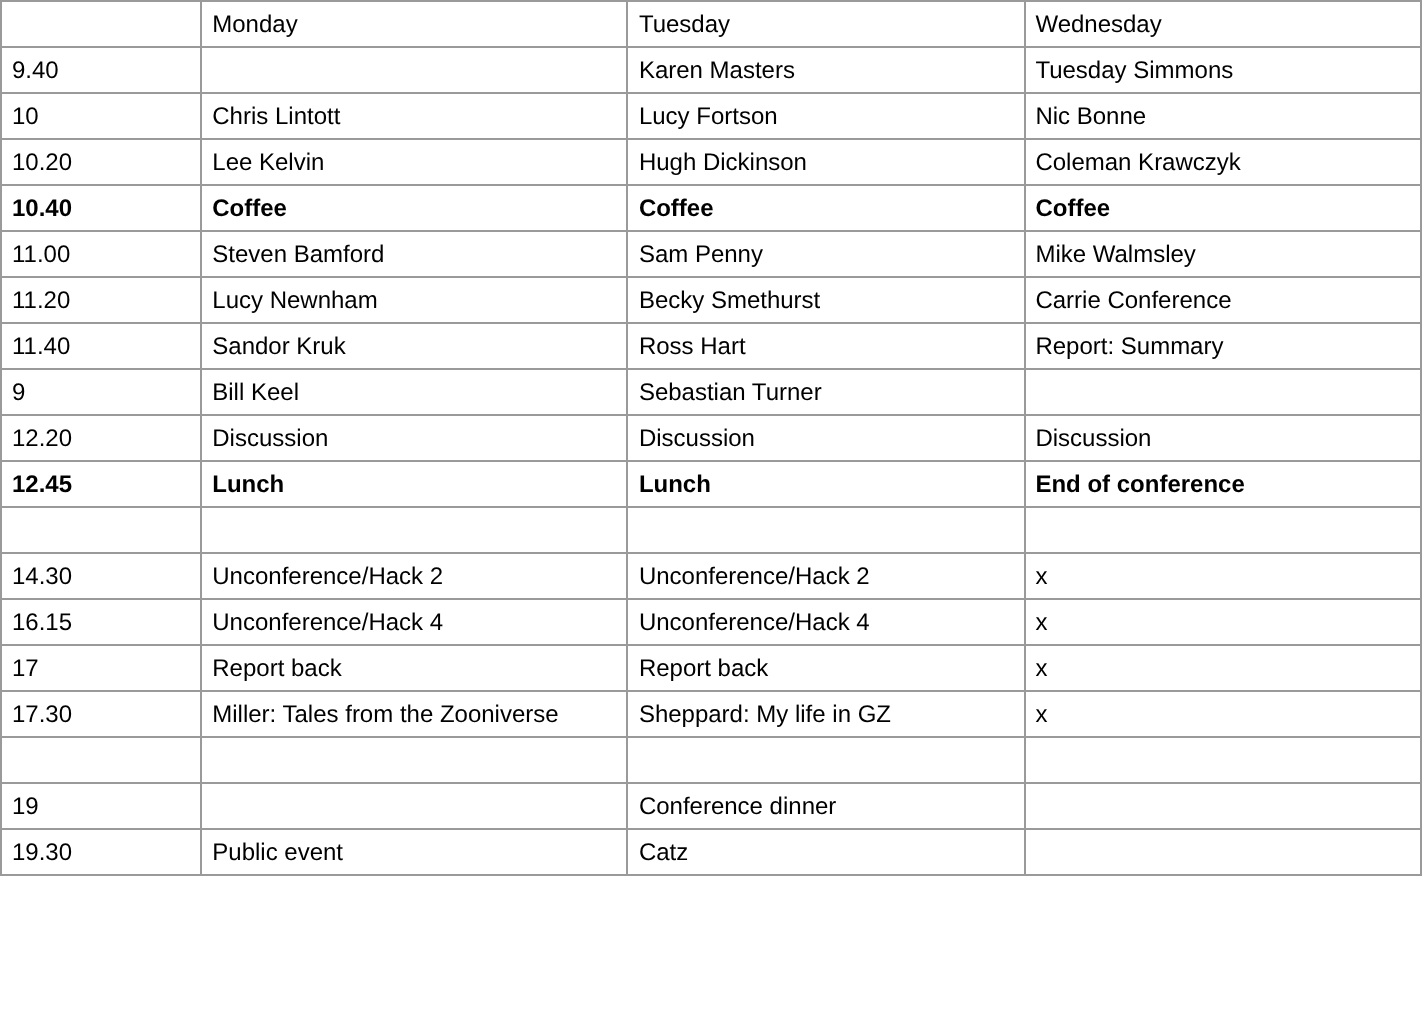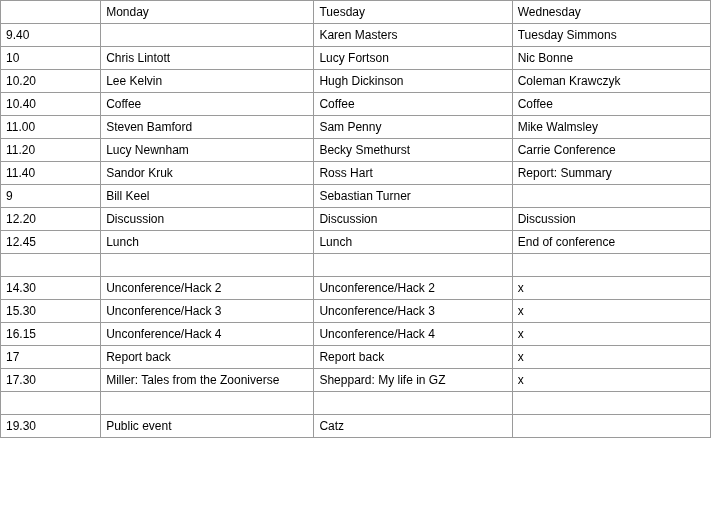--- a/index.html
+++ b/index.html
@@ -27,21 +27,21 @@
     vertical-align: middle;
     white-space: nowrap;
     overflow: hidden;
     font-size: 12px;
     line-height: 14px;
   }
   col.c-time  { width: 100px; }
   col.c-mon   { width: 213px; }
   col.c-tue   { width: 198px; }
   col.c-wed   { width: 198px; }
-  td.bold { font-weight: normal; margin-left: 32px; }
+  td.bold { font-weight: bold; margin-left: 32px; }
   tr.blank td { height: 15px; }
 </style>
 </head>
 <body>
 
 <table class="schedule">
   <colgroup>
     <col class="c-time">
     <col class="c-mon">
     <col class="c-tue">
@@ -120,26 +120,20 @@
         <td></td>
         <td></td>
       </tr>
       <tr>
         <td>14.30</td>
         <td>Unconference/Hack 2</td>
         <td>Unconference/Hack 2</td>
         <td>x</td>
       </tr>
       <tr>
-        <td>15.30</td>
-        <td>Unconference/Hack 3</td>
-        <td>Unconference/Hack 3</td>
-        <td>x</td>
-      </tr>
-      <tr>
         <td>16.15</td>
         <td>Unconference/Hack 4</td>
         <td>Unconference/Hack 4</td>
         <td>x</td>
       </tr>
       <tr>
         <td>17</td>
         <td>Report back</td>
         <td>Report back</td>
         <td>x</td>
@@ -150,19 +144,25 @@
         <td>Sheppard: My life in GZ</td>
         <td>x</td>
       </tr>
       <tr class="blank">
         <td></td>
         <td></td>
         <td></td>
         <td></td>
       </tr>
       <tr>
+        <td>19</td>
+        <td></td>
+        <td>Conference dinner</td>
+        <td></td>
+      </tr>
+      <tr>
         <td>19.30</td>
         <td>Public event</td>
         <td>Catz</td>
         <td></td>
       </tr>
     </tbody>
 </table>
 
 </body></html>

